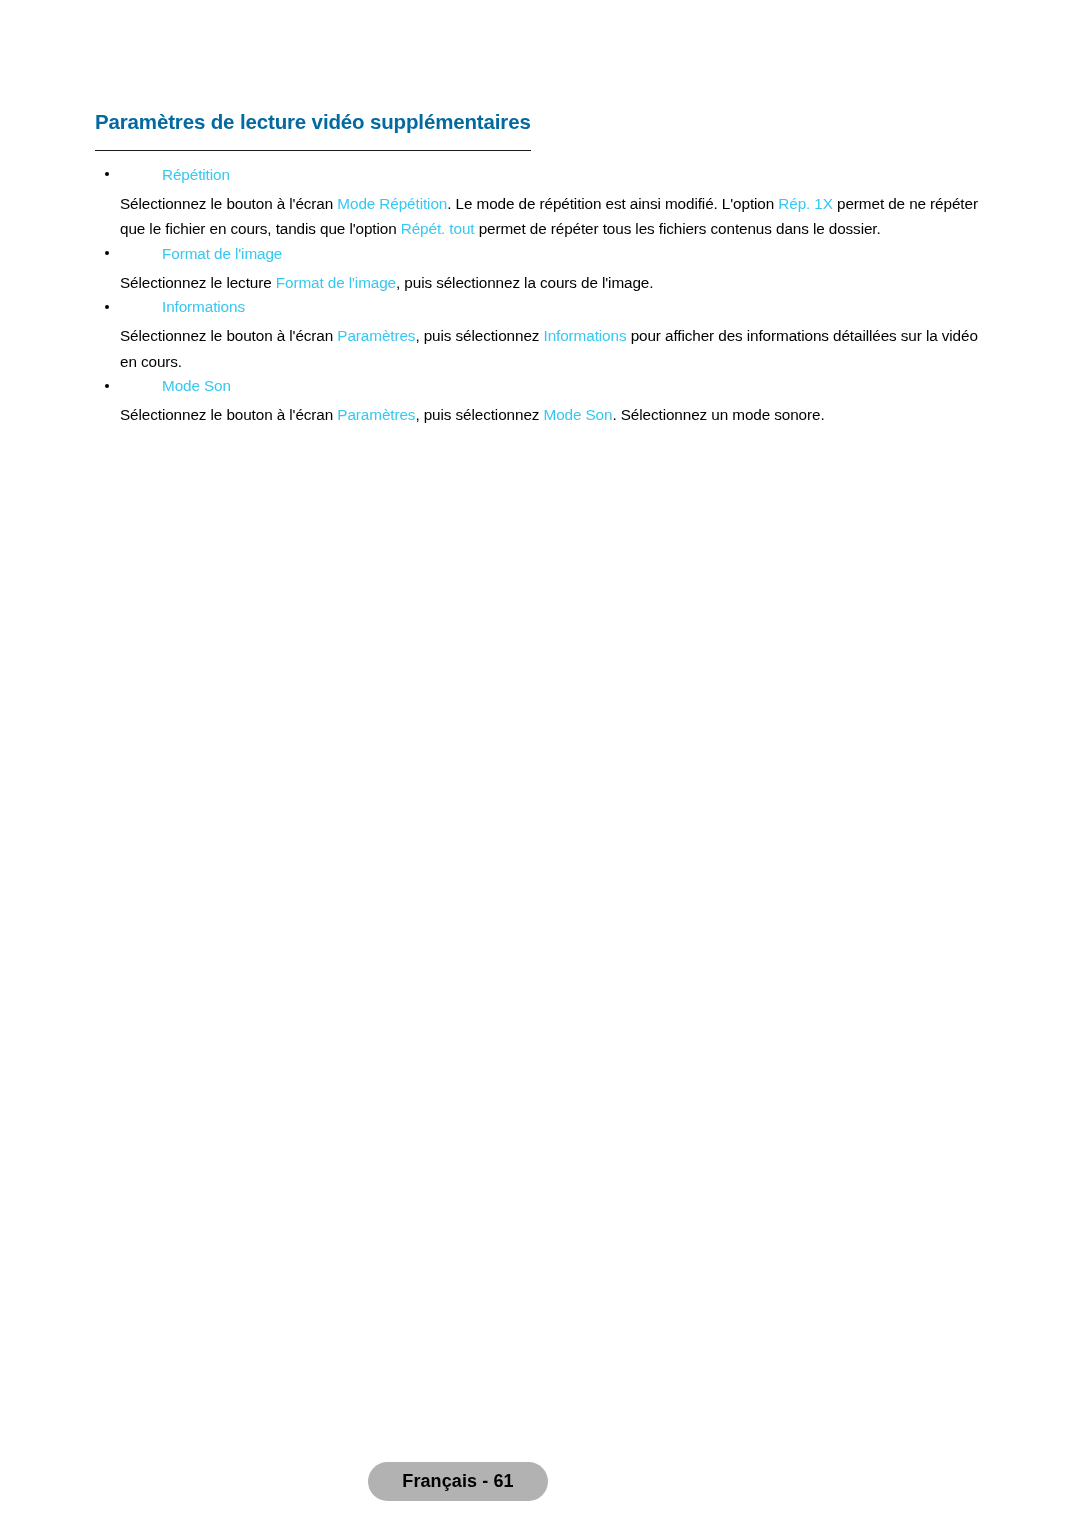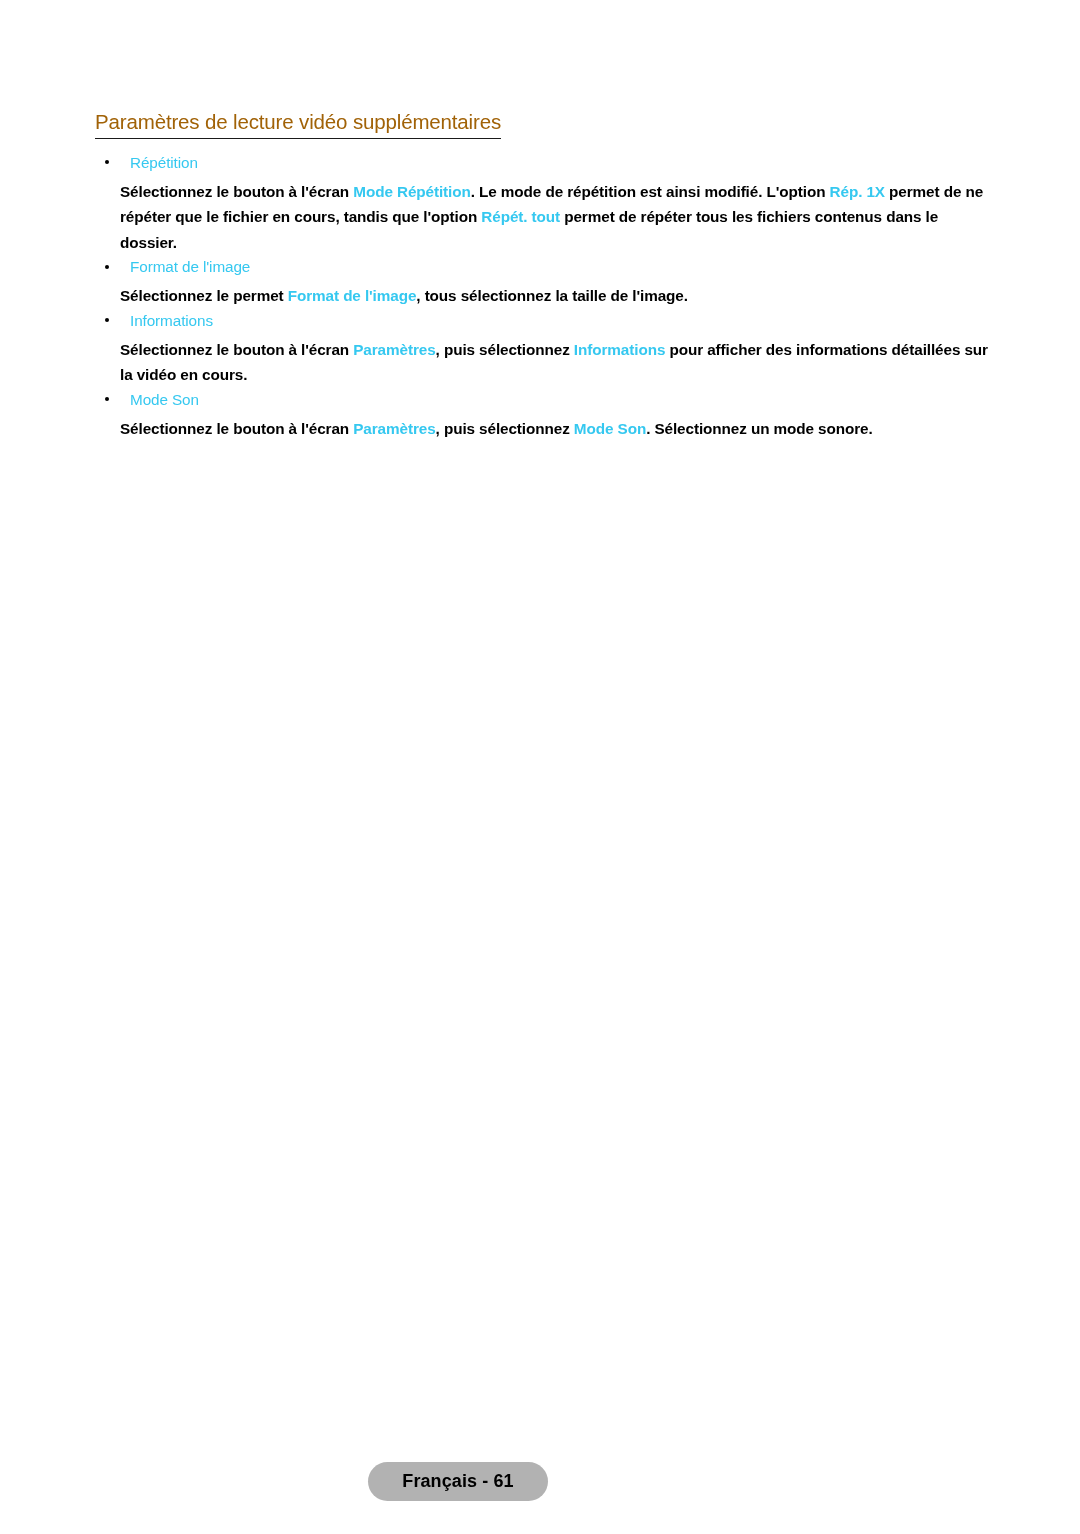--- a/index.html
+++ b/index.html
@@ -27,41 +27,42 @@
   .content {
     position: absolute;
     left: 95px;
     top: 110px;
     width: 900px;
   }
 
   
   .page-title {
     font-size: 20.5px;
-    font-weight: normal;
+    font-weight: bold;
     letter-spacing: -0.15px;
-    color: #a16207;
+    color: #0369a1;
     display: inline-block;
-    padding-bottom: 4px;
+    padding-bottom: 16px;
     border-bottom: 1.6px solid #1a1a1a;
     margin: 0 0 14px 0;
     line-height: 1.15;
     white-space: nowrap;
   }
 
   
   .section {
     margin-bottom: 2px;
   }
 
   .bullet-head {
     display: flex;
     align-items: flex-start;
     margin: 0 0 6px 0;
     padding-left: 10px;
+    gap: 32px;
   }
   .bullet-dot {
     width: 10px;
     min-width: 10px;
     font-size: 13px;
     line-height: 20px;
     color: #000;
     text-align: left;
     position: relative;
     top: 0px;
@@ -86,21 +87,20 @@
   }
 
   .para {
     font-size: 15.3px;
     line-height: 25.5px;
     color: #000;
     margin: 0 0 21px 0;
     padding-left: 25px;
     letter-spacing: -0.1px;
     text-align: left;
-    font-weight: bold;
   }
   .para:last-child { margin-bottom: 0; }
 
   .hl {
     color: #35c8f0;
   }
 
   
   .footer {
     position: absolute;
@@ -136,21 +136,21 @@
             <span class="bullet-dot"></span>
             <span class="bullet-label">Répétition</span>
           </div>
           <p class="para"><span>Sélectionnez le bouton à l'écran </span><span class="hl">Mode Répétition</span><span>. Le mode de répétition est ainsi modifié. L'option </span><span class="hl">Rép. 1X</span><span> permet de ne répéter que le fichier en cours, tandis que l'option </span><span class="hl">Répét. tout</span><span> permet de répéter tous les fichiers contenus dans le dossier.</span></p>
         </div>
         <div class="section">
           <div class="bullet-head">
             <span class="bullet-dot"></span>
             <span class="bullet-label">Format de l'image</span>
           </div>
-          <p class="para"><span>Sélectionnez le permet </span><span class="hl">Format de l'image</span><span>, tous sélectionnez la taille de l'image.</span></p>
+          <p class="para"><span>Sélectionnez le lecture </span><span class="hl">Format de l'image</span><span>, puis sélectionnez la cours de l'image.</span></p>
         </div>
         <div class="section">
           <div class="bullet-head">
             <span class="bullet-dot"></span>
             <span class="bullet-label">Informations</span>
           </div>
           <p class="para"><span>Sélectionnez le bouton à l'écran </span><span class="hl">Paramètres</span><span>, puis sélectionnez </span><span class="hl">Informations</span><span> pour afficher des informations détaillées sur la vidéo en cours.</span></p>
         </div>
         <div class="section">
           <div class="bullet-head">

